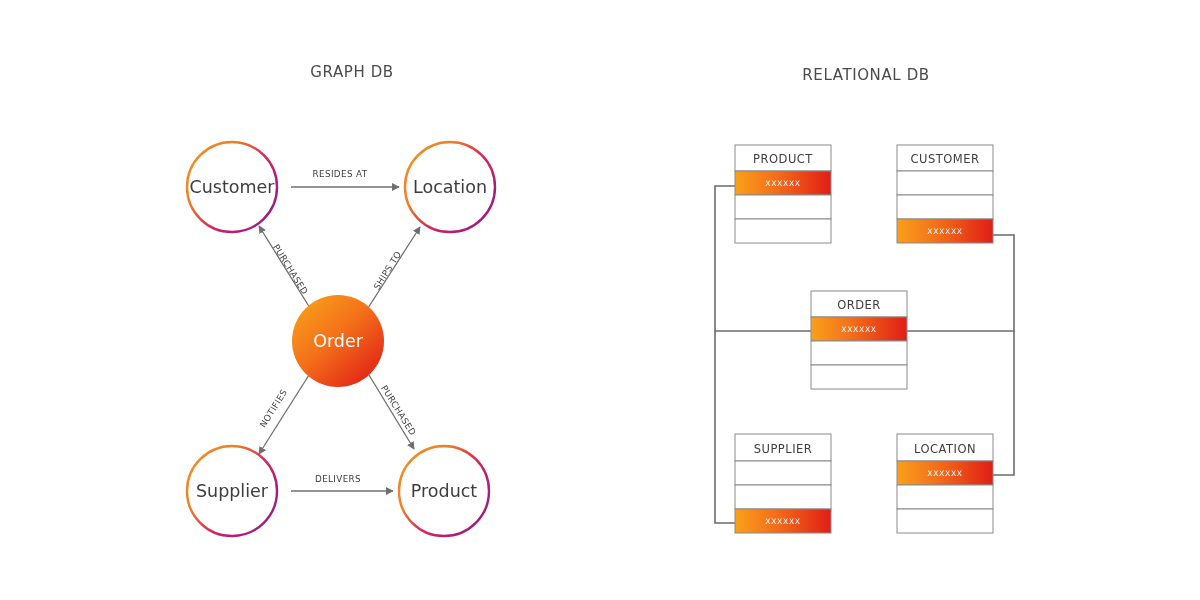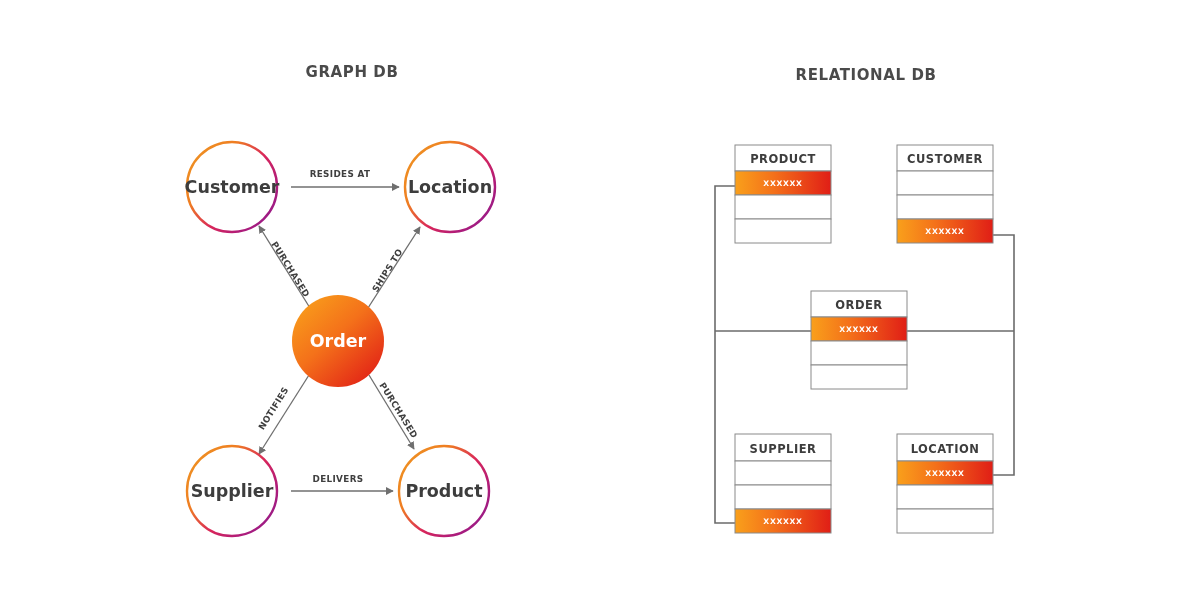--- a/index.html
+++ b/index.html
@@ -14,21 +14,20 @@
     position: relative;
     overflow: hidden;
     font-family: "DejaVu Sans", "Liberation Sans", sans-serif;
     color: #3b3b3b;
   }
   #stage {
     position: absolute;
     inset: 0;
     width: 1200px;
     height: 600px;
-    font-weight: bold;
   }
   svg.diagram {
     position: absolute;
     top: 0;
     left: 0;
     width: 1200px;
     height: 600px;
     display: block;
   }
   .panel-title {

